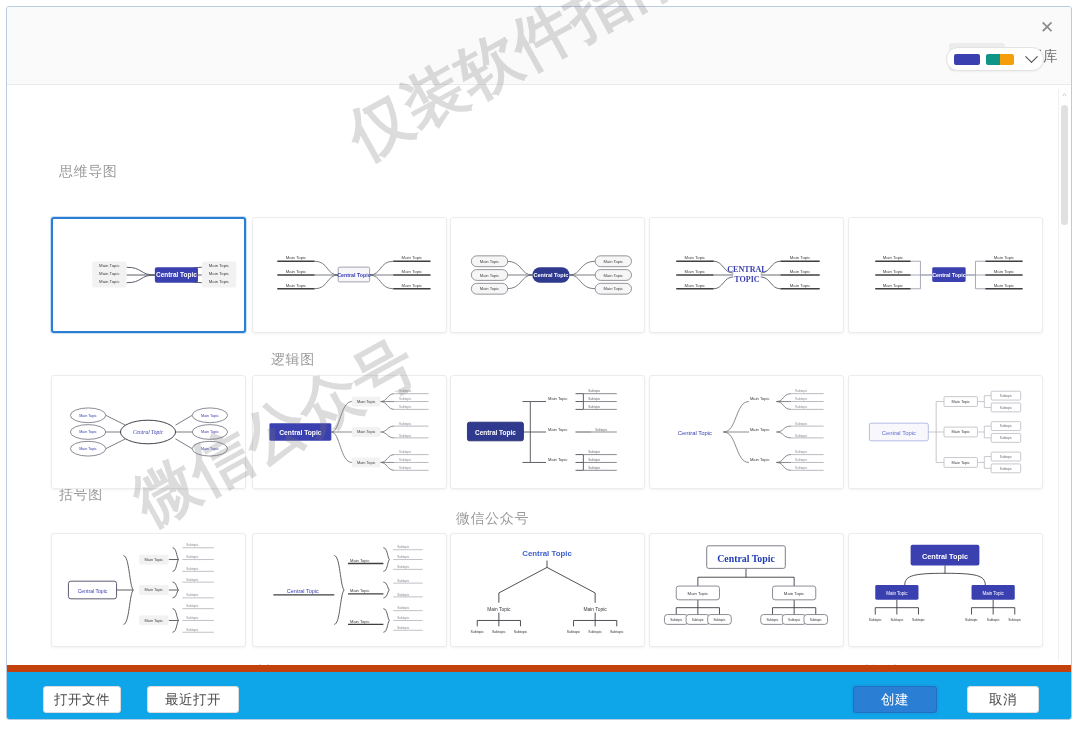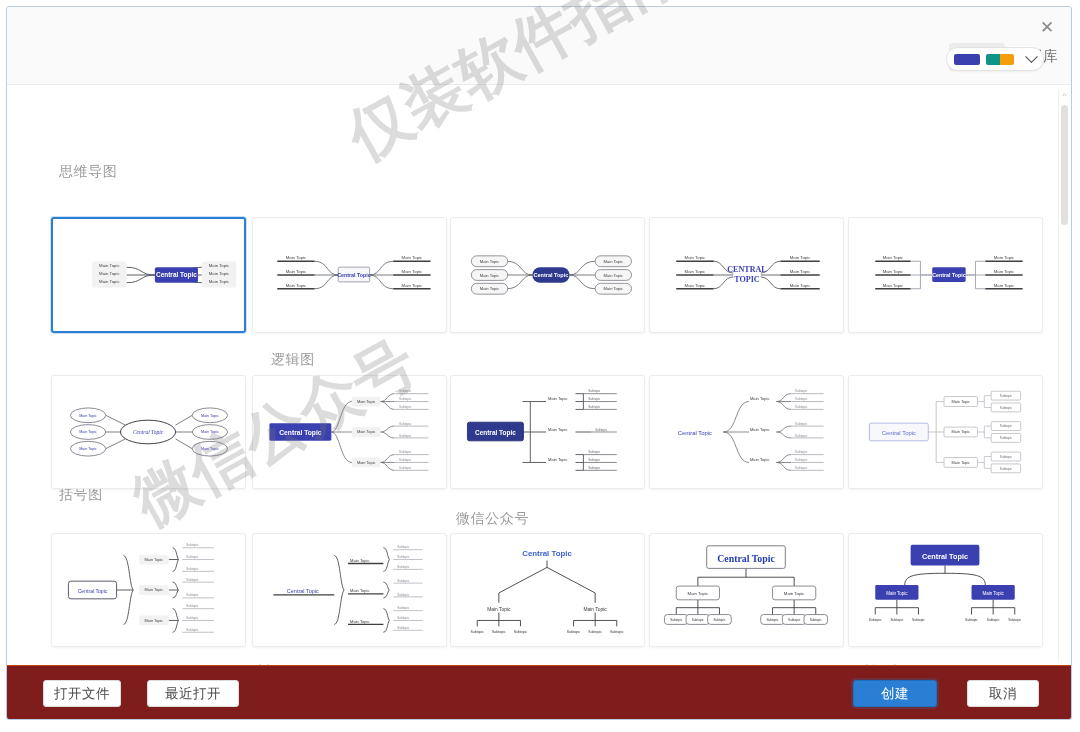--- a/index.html
+++ b/index.html
@@ -137,22 +137,22 @@
   }
   .card.selected {
     border: 2px solid #2a7fd4;
     box-shadow: 0 0 0 1px rgba(42,127,212,.25);
   }
   .card svg { display: block; width: 100%; height: 100%; }
   
   .footer {
     position: relative;
     height: 54px;
-    background: #7f1d1d;
-    border-top: 1px solid #c2410c;
+    background: #0ea5e9;
+    border-top: 7px solid #c2410c;
   }
   .btn {
     position: absolute;
     height: 27px;
     border-radius: 3px;
     font-size: 13.5px;
     display: flex;
     align-items: center;
     justify-content: center;
     cursor: pointer;

